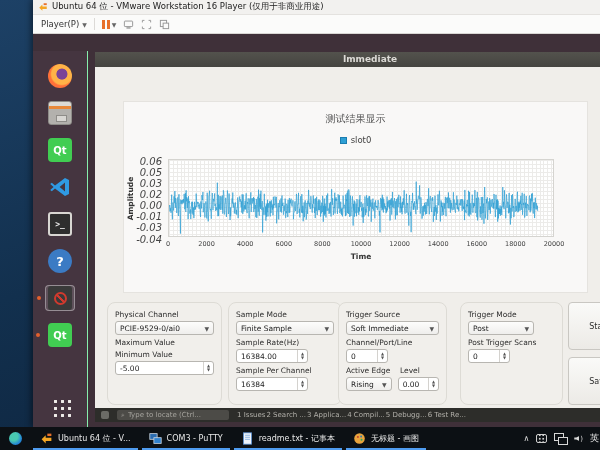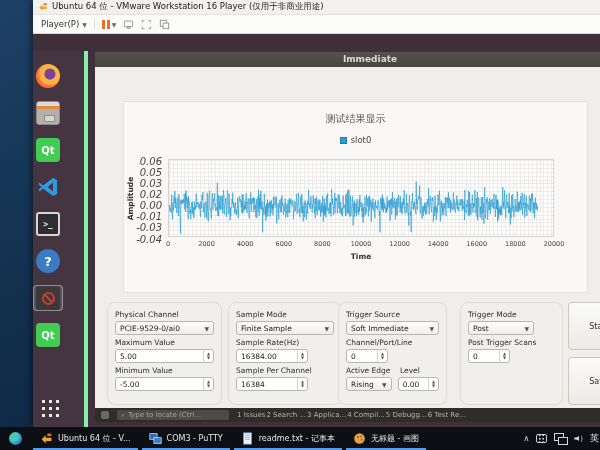--- a/index.html
+++ b/index.html
@@ -28,21 +28,21 @@
   .vm-screen { position:absolute; left:0; top:34px; width:567px; height:393px; background:#3f3039; overflow:hidden; }
   .ub-topbar { position:absolute; left:0; top:0; width:100%; height:17px; background:#3a3a36; color:#e9e8e5; }
   .ub-activities { position:absolute; left:10px; top:3px; font-size:8.5px; }
   .ub-appmenu { position:absolute; left:88px; top:3px; font-size:8.5px; display:flex; gap:4px; align-items:center; }
   .ub-appicon { width:9px; height:9px; background:#7a2c2c; border:1px solid #552; border-radius:2px; }
   .ub-clock { position:absolute; left:325px; top:3px; transform:translateX(-50%); font-size:8.5px; display:flex; gap:4px; align-items:center; }
   .noti-dot { width:3px; height:3px; border-radius:50%; background:#d5d3cf; }
 
   
   .dock { position:absolute; left:0; top:17px; width:55px; height:376px; background:#453540;
-          border-right:4px solid #86efac; display:flex; flex-direction:column; align-items:flex-start;
+          border-right:1px solid #86efac; display:flex; flex-direction:column; align-items:center;
           gap:11px; padding:12px 0 8px; }
   .dock-item { position:relative; width:30px; height:26px; display:flex; align-items:center; justify-content:center; }
   .dock-item.active { background:rgba(255,255,255,.14); border:1px solid rgba(255,255,255,.35); border-radius:4px; }
   .run-dot { position:absolute; left:-9px; top:50%; transform:translateY(-50%); width:4px; height:4px; border-radius:50%; background:#e4602c; }
   .ic { width:24px; height:24px; display:flex; align-items:center; justify-content:center; }
   .ff { border-radius:50%; background:radial-gradient(circle at 58% 42%, #7b4397 0 26%, #ffb347 30% 52%, #ff7139 60% 85%, #e84e1f 100%); }
   .fl { border-radius:3px; background:linear-gradient(#dcdad6 0 20%, #e8883a 20% 34%, #b3b1ad 34% 100%); border:1px solid #8e8c88; position:relative; }
   .fl::after { content:""; position:absolute; left:7px; top:13px; width:9px; height:5px; background:#d8d6d2; border:1px solid #8e8c88; }
   .qt { border-radius:4px; background:#41cd52; color:#fff; font-weight:bold; font-size:10px; }
   .term { background:#2e2e2e; border:2px solid #d8d6d2; border-radius:3px; color:#eee; font-size:8px; font-weight:bold; font-family:"DejaVu Sans Mono",monospace; }
@@ -248,27 +248,20 @@
           <div class="xlab">Time</div>
         </div>
 
         <div class="group" id="g1">
           <div class="flabel">Physical Channel</div>
           <div class="dd">
             <span>PCIE-9529-0/ai0</span>
               <span class="dda">▼</span>
           </div>
           <div class="flabel">Maximum Value</div>
-          <div class="spin">
-            <span class="val">5.00</span>
-            <span class="stepper">
-                <i>▲</i>
-                <i>▼</i>
-              </span>
-          </div>
           <div class="flabel">Minimum Value</div>
           <div class="spin">
             <span class="val">-5.00</span>
             <span class="stepper">
                 <i>▲</i>
                 <i>▼</i>
               </span>
           </div>
         </div>
 

